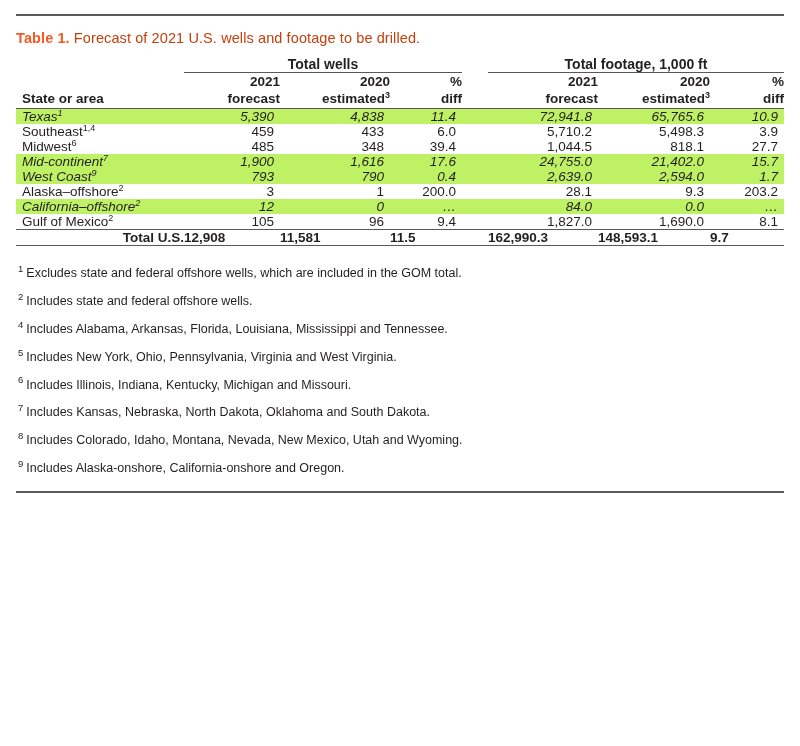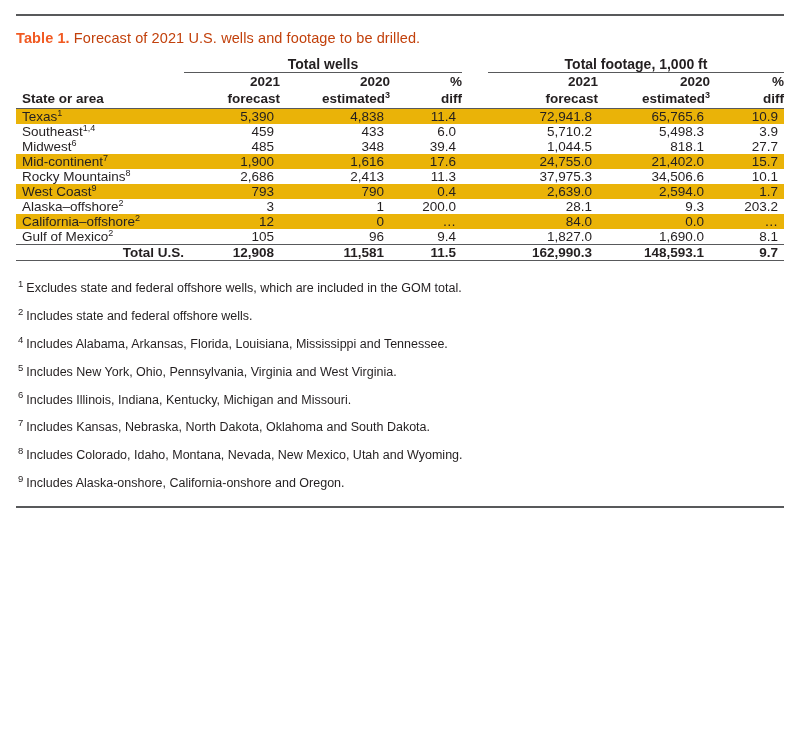--- a/index.html
+++ b/index.html
@@ -91,26 +91,27 @@
     white-space: nowrap;
   }
   .data-row td.state {
     text-align: left;
     padding-left: 6px;
   }
   .data-row td.num {
     padding-right: 6px;
   }
   .data-row.alt td {
-    background: #eab308;
+    background: #bef264;
+    font-style: italic;
   }
   .total-row td {
     font-weight: bold;
     padding: 7px 0;
-    text-align: right;
+    text-align: left;
     border-top: 1px solid #58595b;
     border-bottom: 1px solid #58595b;
   }
   .total-row td.state {
     text-align: right;
     padding-left: 6px;
   }
   .total-row td.num {
     padding-right: 6px;
   }
@@ -224,30 +225,20 @@
         <tr class="data-row alt">
           <td class="state">Mid-continent<sup>7</sup></td>
           <td class="num">1,900</td>
           <td class="num">1,616</td>
           <td class="num">17.6</td>
           <td></td>
           <td class="num">24,755.0</td>
           <td class="num">21,402.0</td>
           <td class="num">15.7</td>
         </tr>
-        <tr class="data-row">
-          <td class="state">Rocky Mountains<sup>8</sup></td>
-          <td class="num">2,686</td>
-          <td class="num">2,413</td>
-          <td class="num">11.3</td>
-          <td></td>
-          <td class="num">37,975.3</td>
-          <td class="num">34,506.6</td>
-          <td class="num">10.1</td>
-        </tr>
         <tr class="data-row alt">
           <td class="state">West Coast<sup>9</sup></td>
           <td class="num">793</td>
           <td class="num">790</td>
           <td class="num">0.4</td>
           <td></td>
           <td class="num">2,639.0</td>
           <td class="num">2,594.0</td>
           <td class="num">1.7</td>
         </tr>

